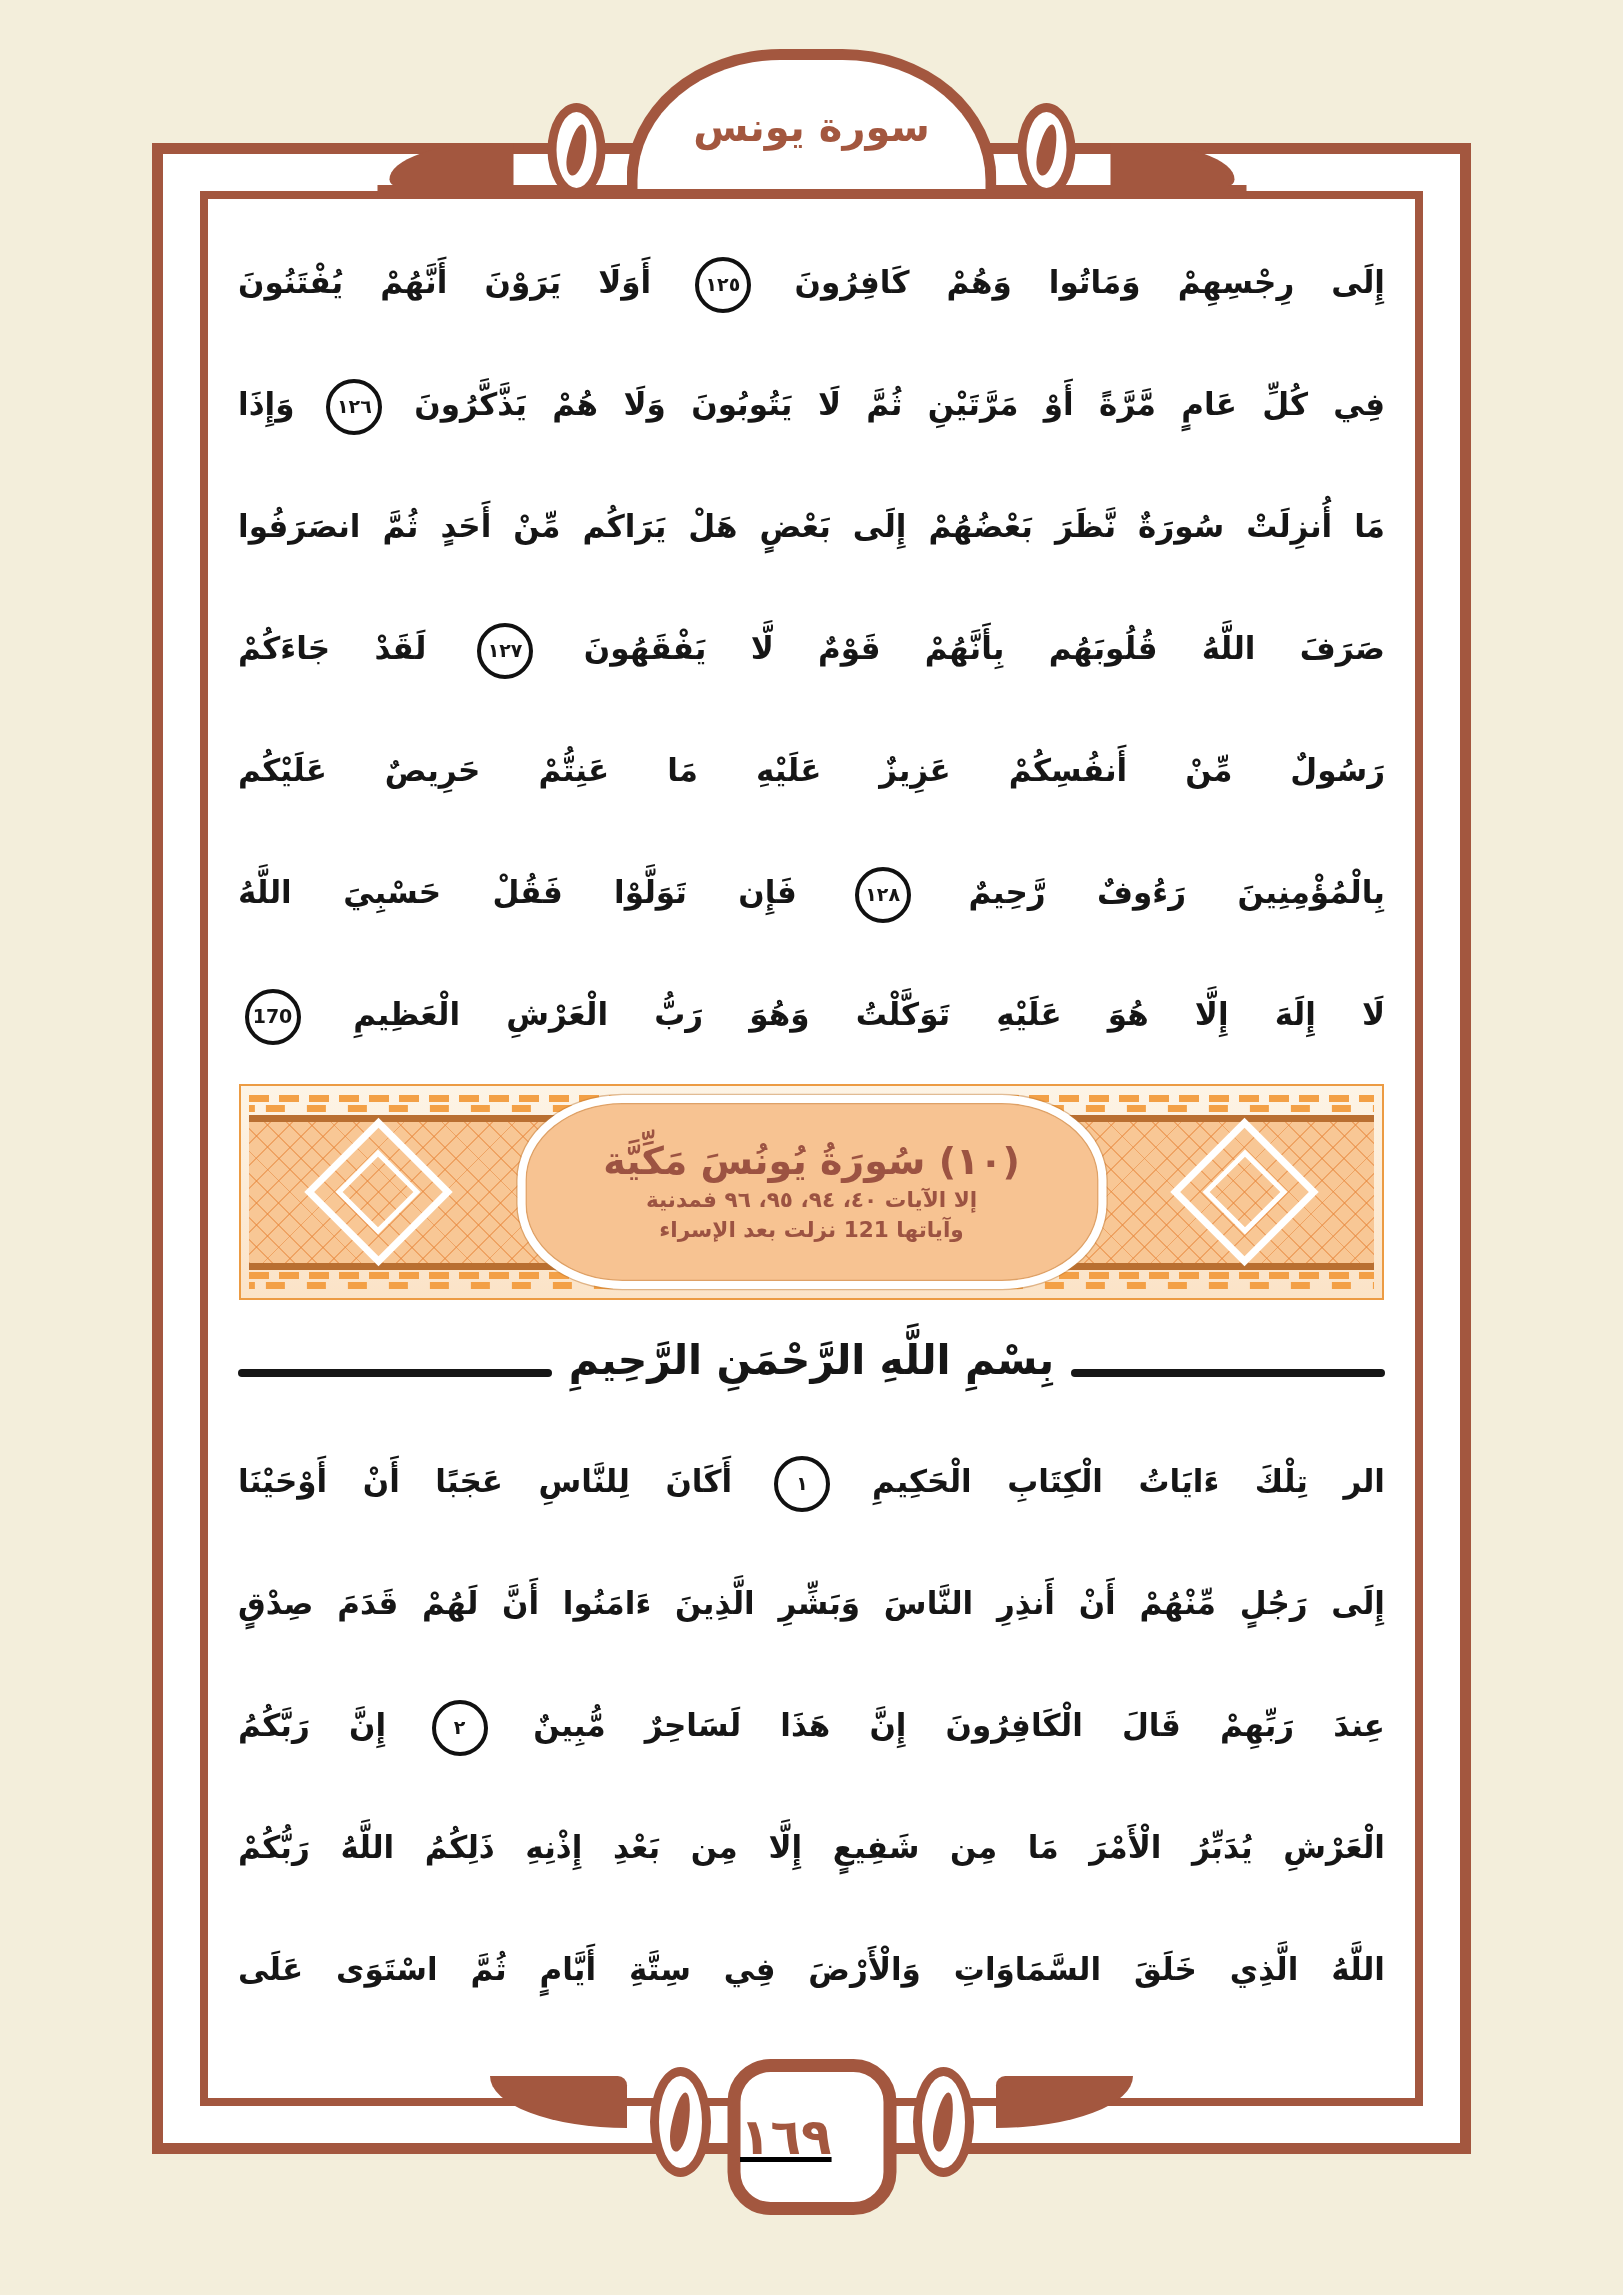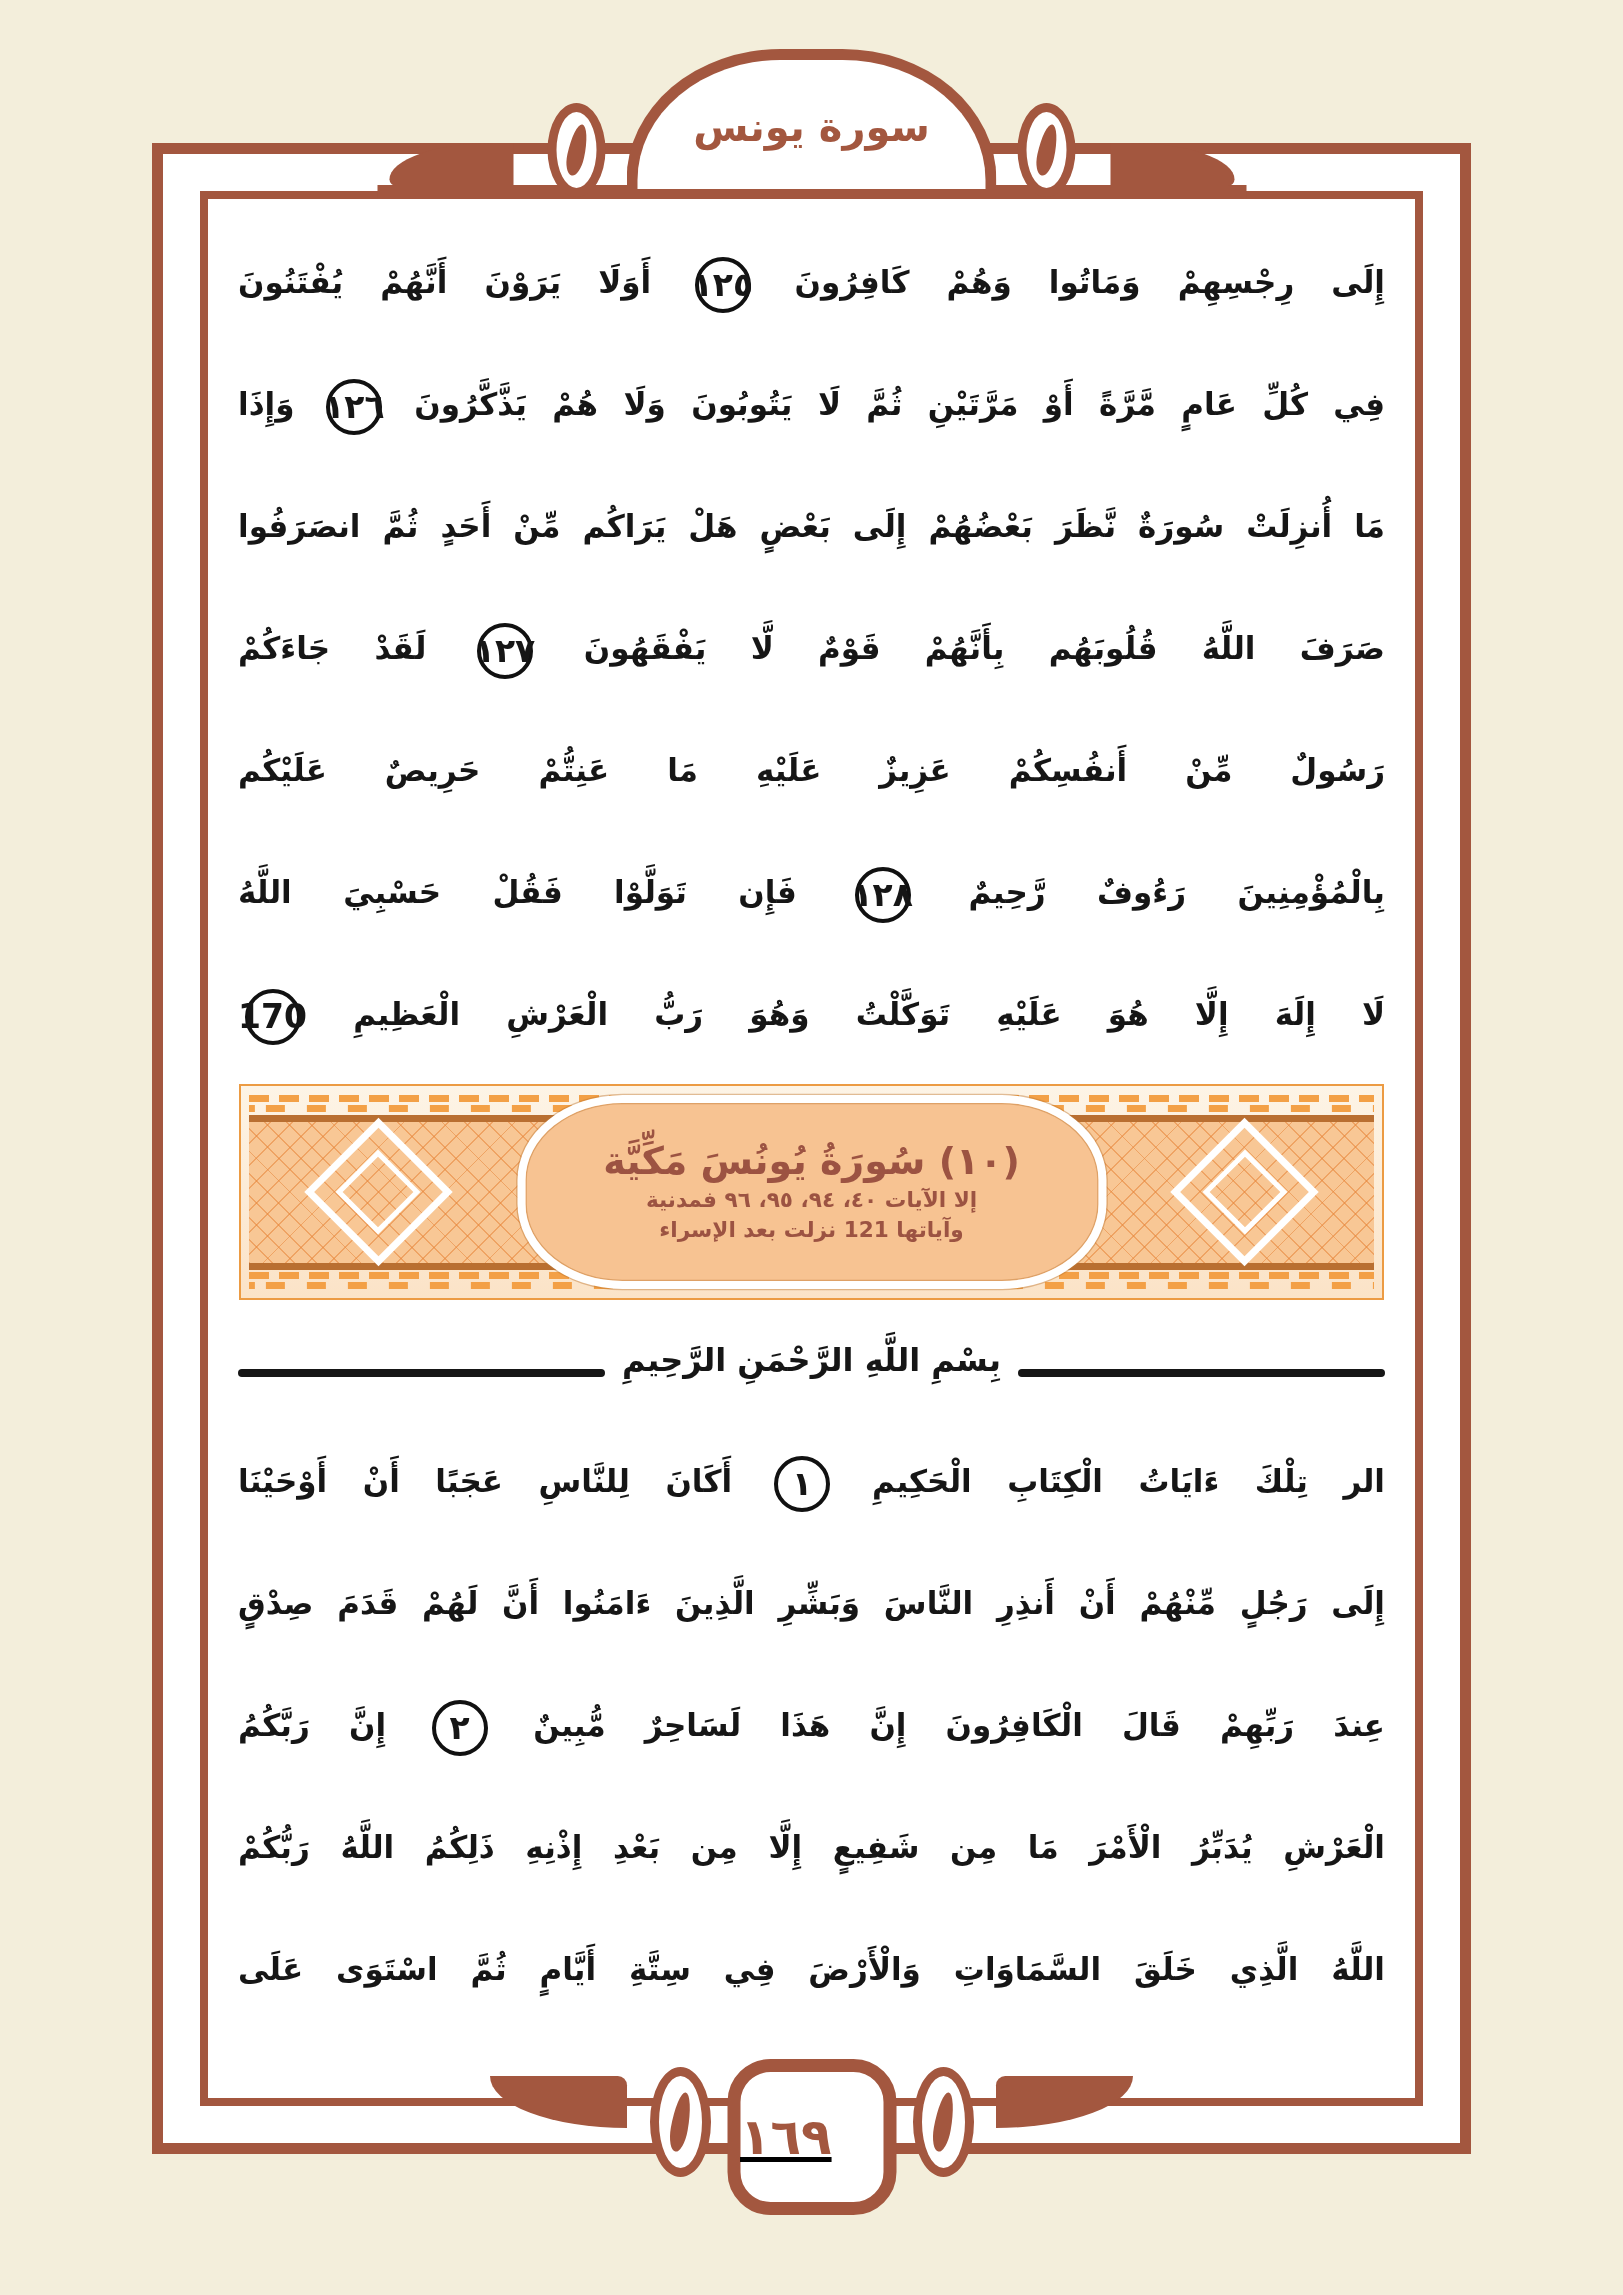--- a/index.html
+++ b/index.html
@@ -49,21 +49,21 @@
     white-space:nowrap;
     font-weight:bold;
   }
   .ayah-badge{
     display:inline-flex;
     align-items:center;justify-content:center;
     width:56px;height:56px;
     border:4.6px solid #111;
     border-radius:50%;
     background:#fff;
-    font-size:33px;
+    font-size:19px;
     line-height:1;
     vertical-align:middle;
     margin:0 6.5px;
     font-weight:bold;
   }
 
   
   .banner{
     position:relative;
     height:216px;
@@ -120,21 +120,21 @@
   }
 
   
   .bismillah-row{
     height:116px;
     display:flex;align-items:flex-start;
     padding-top:14.4px;
   }
   .bsm-rule{flex:1;height:7.2px;background:var(--ink);border-radius:3.9px;margin-top:51px;}
   .bsm-text{
-    font-size:32px;font-weight:bold;color:var(--ink);
+    font-size:41px;font-weight:bold;color:var(--ink);
     margin:0 17px;line-height:85px;white-space:nowrap;
   }
 
   
   .hdr{
     position:absolute;top:41px;left:50%;transform:translateX(-50%);
     width:929px;height:157px;z-index:3;
   }
   .hdr-bar{position:absolute;bottom:0;left:30px;right:30px;height:13px;background:var(--brown);}
   .hdr-leaf{position:absolute;bottom:11.8px;width:124px;height:43px;background:var(--brown);}

